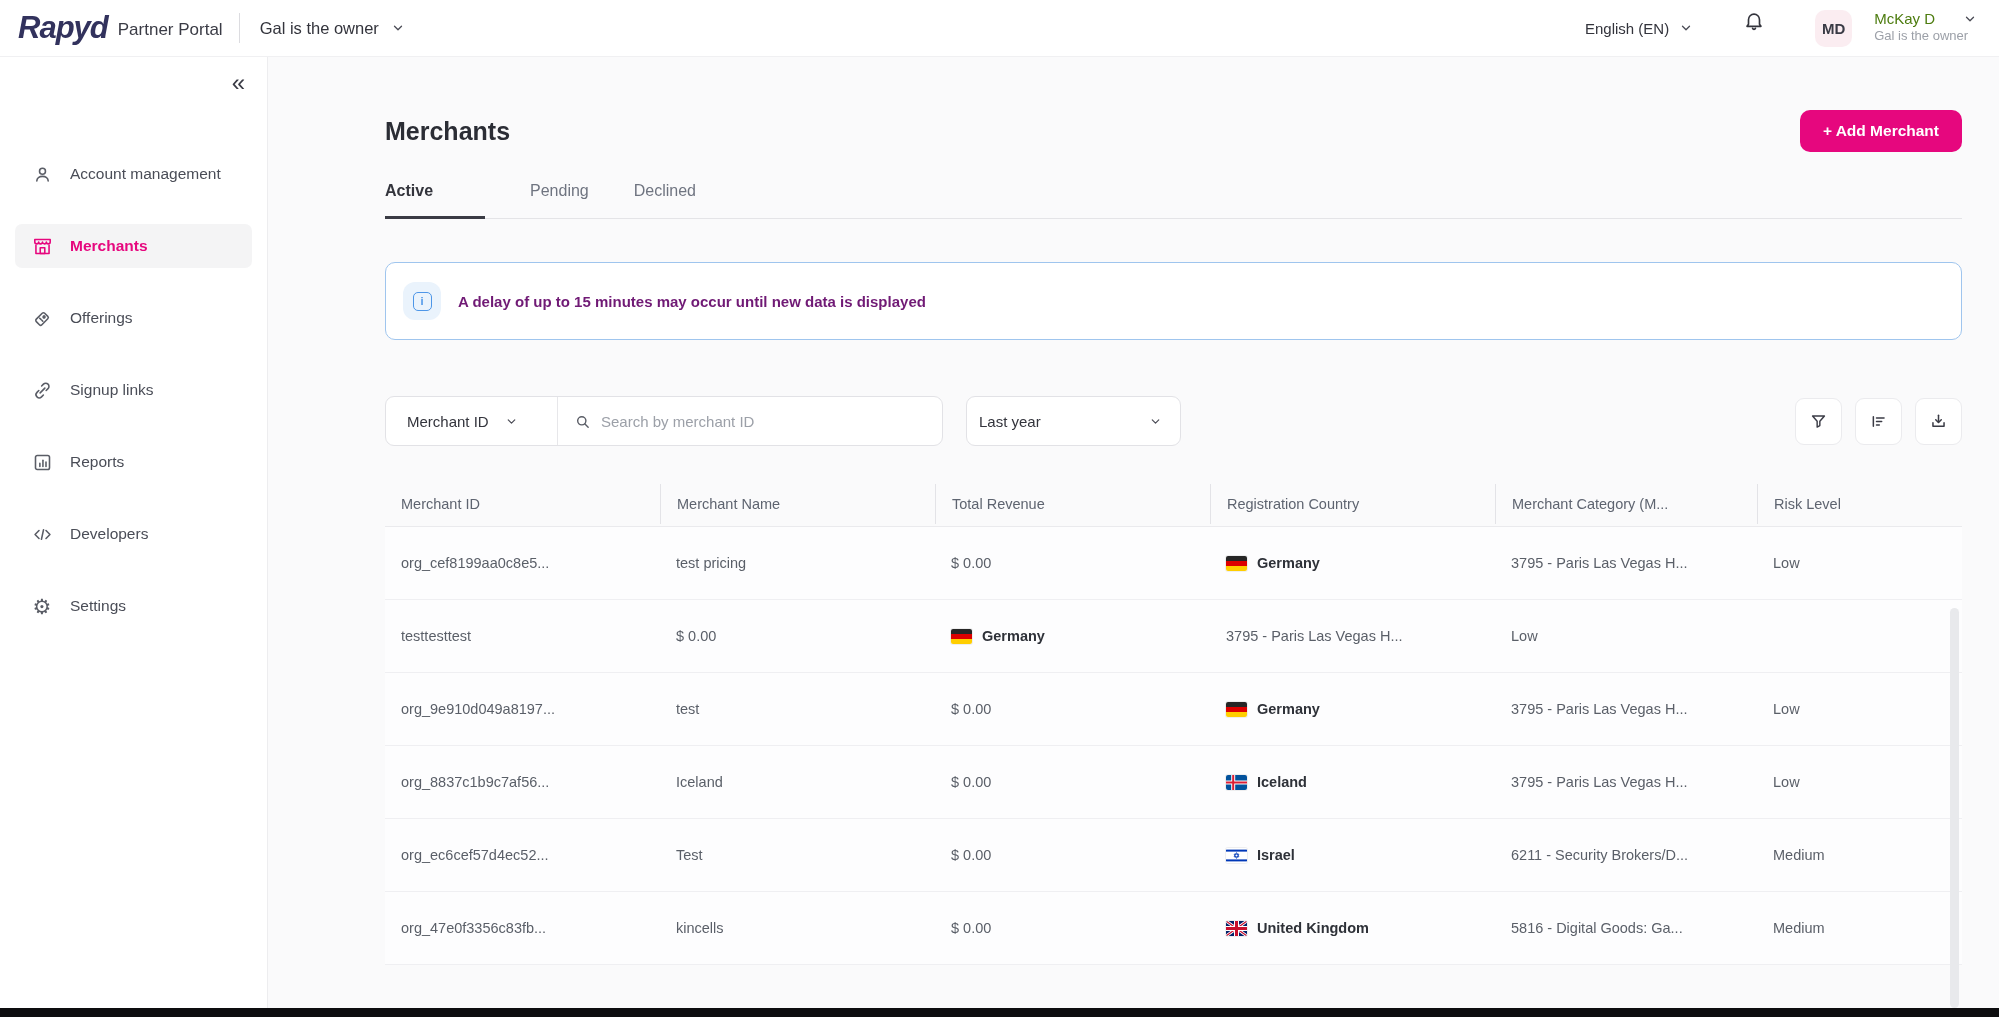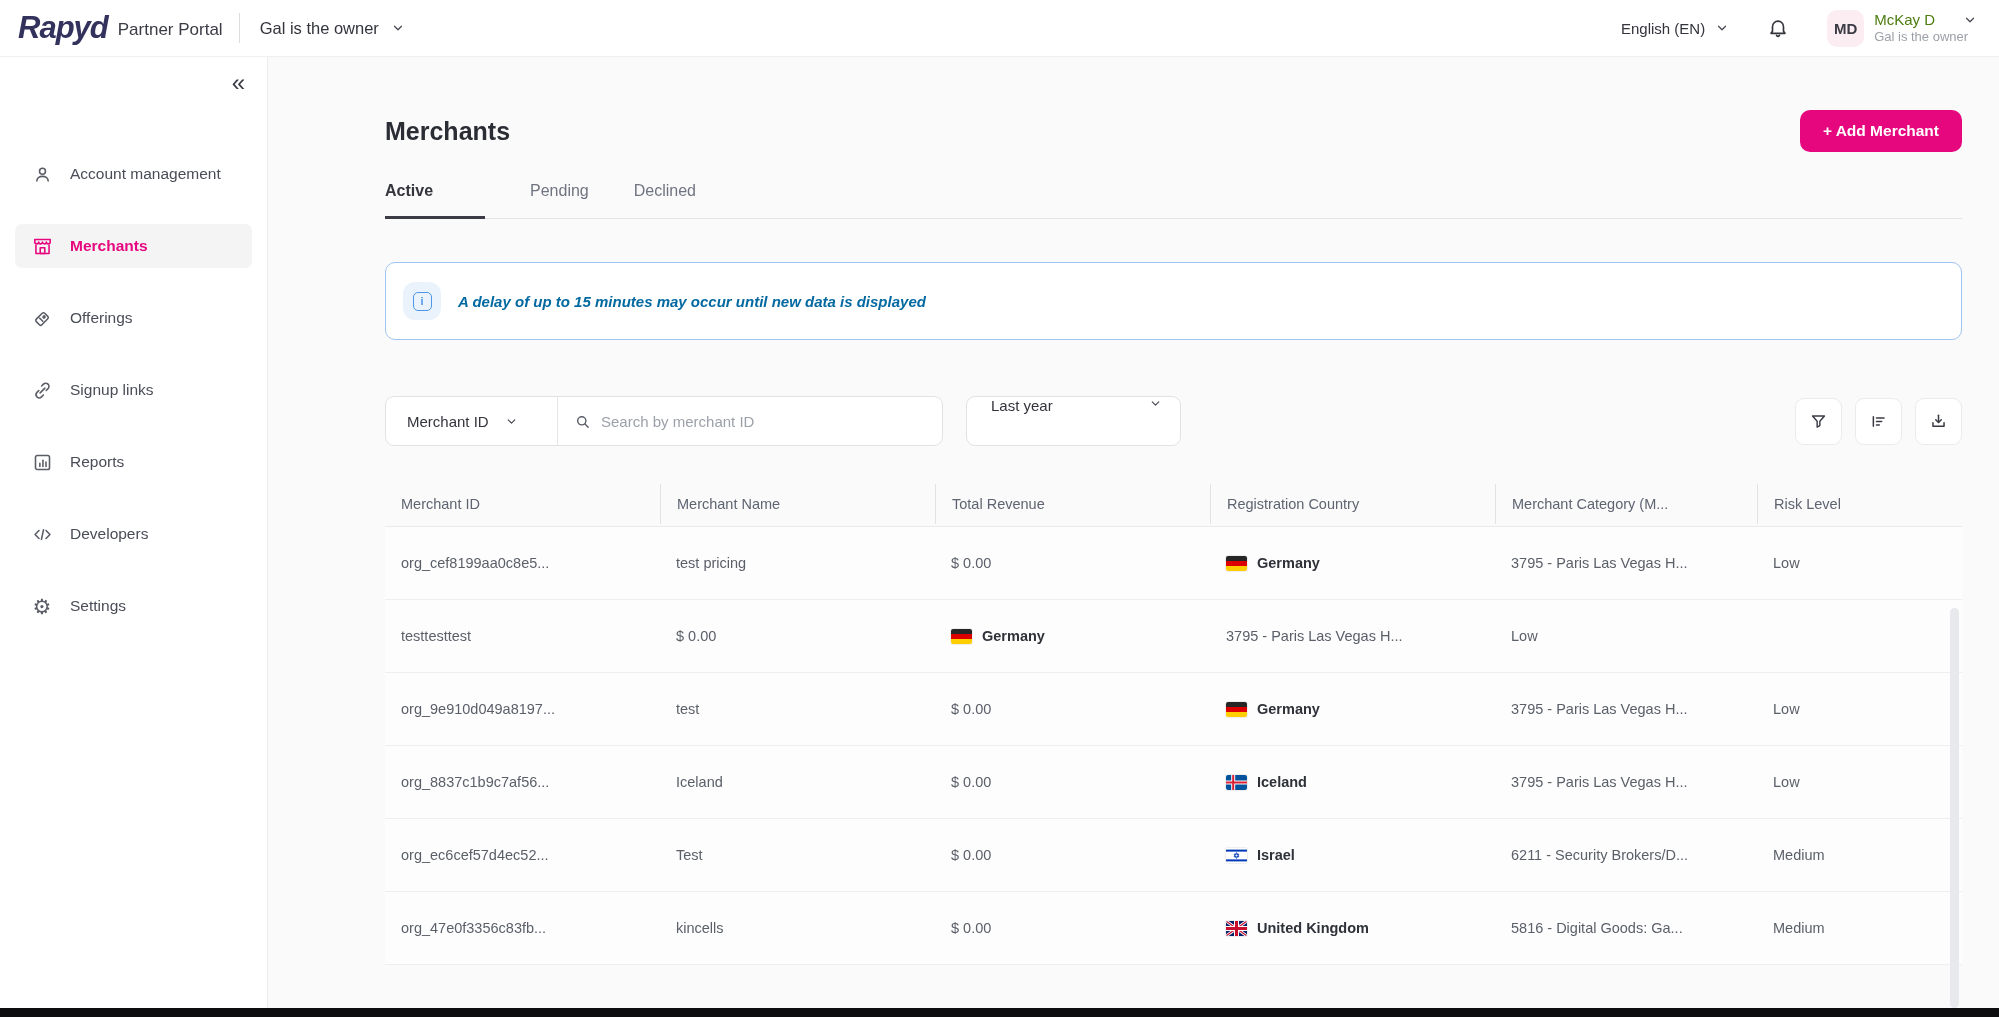--- a/index.html
+++ b/index.html
@@ -16,21 +16,21 @@
   .topbar {
     position:absolute; top:0; left:0; width:1999px; height:57px;
     background:#FFFFFF; border-bottom:1px solid #F0F0F2;
     display:flex; align-items:center; z-index:5;
   }
   .logo { font-size:31px; font-weight:700; font-style:italic; color:#32325D; letter-spacing:-1px; margin-left:18px; }
   .product-label { font-size:17px; color:#3A3B45; margin-left:10px; margin-top:4px; }
   .topbar-divider { width:1px; height:30px; background:#DCDCE0; margin:0 20px 0 16px; }
   .account-selector { display:flex; align-items:center; gap:12px; font-size:16.5px; color:#33343C; cursor:pointer; }
   .chev { color:#4A4B55; }
-  .topbar-right { margin-left:auto; display:flex; align-items:center; margin-right:22px; }
+  .topbar-right { margin-left:auto; display:flex; margin-right:22px;gap:12px; }
   .lang { display:flex; align-items:center; gap:10px; font-size:15px; color:#33343C; cursor:pointer; margin-right:38px; }
   .bell { margin-right:38px; cursor:pointer; }
   .avatar {
     width:37px; height:37px; border-radius:10px; background:#FBEDF1;
     display:flex; align-items:center; justify-content:center;
     font-size:15px; font-weight:600; color:#3A3B45; margin-right:10px;
   }
   .user-block { line-height:1.25; }
   .user-name-row { display:flex; align-items:center; gap:28px; }
   .user-name { font-size:15px; color:#4d7c0f; }
@@ -74,41 +74,41 @@
   .banner {
     margin-top:43px; height:78px; border:1px solid #9FC5EE; border-radius:10px;
     background:#FFFFFF; display:flex; align-items:center; padding-left:17px; gap:17px;
   }
   .banner-icon-wrap { width:38px; height:38px; border-radius:12px; background:#EAF3FC; display:flex; align-items:center; justify-content:center; }
   .banner-icon-inner {
     width:19px; height:19px; border:1.8px solid #4D96E8; border-radius:5px;
     display:flex; align-items:center; justify-content:center;
     color:#4D96E8; font-size:11px; font-weight:700;
   }
-  .banner-text { font-size:15px; font-weight:600; color:#0369a1;font-style:italic; }
+  .banner-text { font-size:15px; font-weight:600; color:#701a75; }
 
   .filter-row { margin-top:56px; display:flex; align-items:center; }
   .search-group {
     display:flex; align-items:stretch; height:50px; background:#FFFFFF;
     border:1px solid #E2E2E6; border-radius:9px; overflow:hidden;
   }
   .field-select {
     display:flex; align-items:center; gap:16px; padding:0 20px 0 21px;
     border-right:1px solid #E7E7EA; font-size:15px; color:#33343C; cursor:pointer; min-width:172px;
   }
   .search-box { display:flex; align-items:center; gap:10px; padding:0 16px; width:384px; }
   .search-box input {
     border:none; outline:none; font-size:15px; color:#7f1d1d; width:100%;
     font-family:"Liberation Sans", sans-serif; background:transparent;
   }
   .search-box input::placeholder { color:#9CA0A8; }
   .date-select {
     margin-left:23px; height:50px; min-width:215px; background:#FFFFFF;
-    border:1px solid #E2E2E6; border-radius:9px; display:flex; 
-    justify-content:space-between; padding:0 18px 0 24px; font-size:15px; color:#33343C; cursor:pointer;
+    border:1px solid #E2E2E6; border-radius:9px; display:flex; align-items:center;
+    justify-content:space-between; padding:0 18px 0 12px; font-size:15px; color:#33343C; cursor:pointer;
   }
   .icon-btns { margin-left:auto; display:flex; gap:13px; }
   .icon-btn {
     width:47px; height:47px; background:#FFFFFF; border:1px solid #EBEBEE;
     border-radius:9px; display:flex; align-items:center; justify-content:center;
     cursor:pointer; color:#3A3B45;
   }
 
   
   .table { margin-top:36px; }

